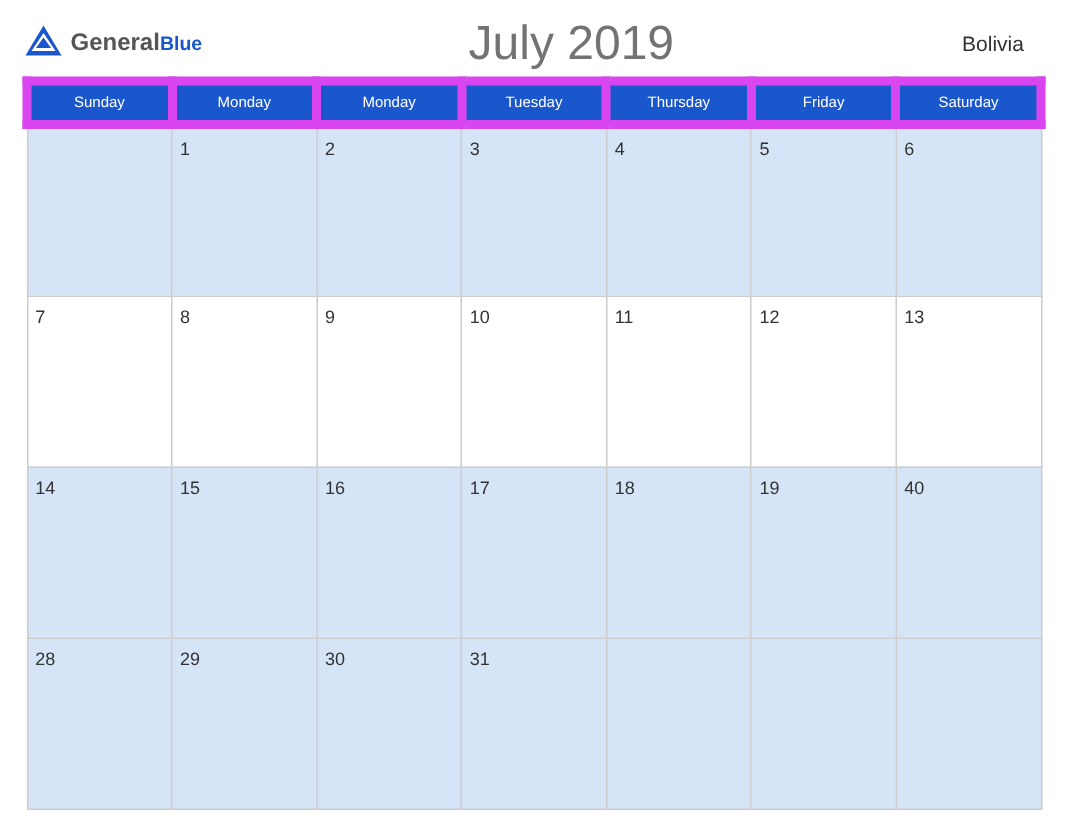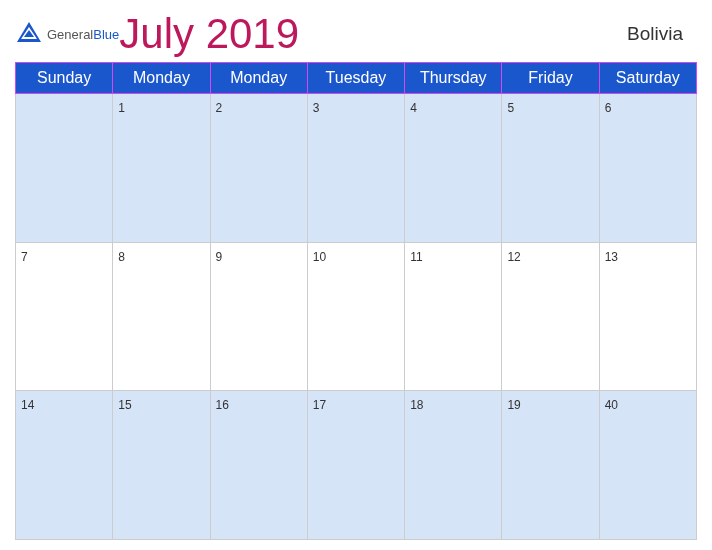--- a/index.html
+++ b/index.html
@@ -23,65 +23,65 @@
       position: relative;
     }
 
     .logo-area {
       display: flex;
       align-items: center;
       gap: 4px;
     }
 
     .logo-text-general {
-      font-size: 13px;
+      font-size: 16px;
       color: #555;
-      font-weight: normal;
+      font-weight: bold;
     }
 
     .logo-text-blue {
       font-size: 13px;
       color: #1a56cc;
-      font-weight: normal;
+      font-weight: bold;
     }
 
     .logo-icon {
       width: 28px;
       height: 28px;
     }
 
     .month-title {
-      font-size: 42px;
-      color: #be185d;
+      font-size: 32px;
+      color: #737373;
       font-weight: normal;
-      text-align: left;
+      text-align: center;
       flex: 1;
     }
 
     .country-label {
-      font-size: 19px;
+      font-size: 14px;
       color: #333;
-      text-align: left;
+      text-align: center;
       min-width: 70px;
     }
 
     .calendar {
       width: 100%;
       border-collapse: collapse;
       flex: 1;
     }
 
     .calendar th {
       background-color: #1a56cc;
       color: #fff;
       text-align: center;
       padding: 6px 2px;
-      font-size: 16px;
+      font-size: 10px;
       font-weight: normal;
-      border: 1px solid #d946ef;
+      border: 6px solid #d946ef;
     }
 
     .calendar td {
       border: 1px solid #ccc;
       vertical-align: top;
       padding: 4px 5px;
       height: 72px;
       width: calc(100% / 7);
     }
 
@@ -151,14 +151,23 @@
       </tr>
       <tr>
         <td class="dark-row"><span class="date-num">14</span></td>
         <td class="dark-row"><span class="date-num">15</span></td>
         <td class="dark-row"><span class="date-num">16</span></td>
         <td class="dark-row"><span class="date-num">17</span></td>
         <td class="dark-row"><span class="date-num">18</span></td>
         <td class="dark-row"><span class="date-num">19</span></td>
         <td class="dark-row"><span class="date-num">40</span></td>
       </tr>
+      <tr>
+        <td class="dark-row"><span class="date-num">28</span></td>
+        <td class="dark-row"><span class="date-num">29</span></td>
+        <td class="dark-row"><span class="date-num">30</span></td>
+        <td class="dark-row"><span class="date-num">31</span></td>
+        <td class="dark-row"></td>
+        <td class="dark-row"></td>
+        <td class="dark-row"></td>
+      </tr>
     </tbody>
 </table>
 
 </body></html>

